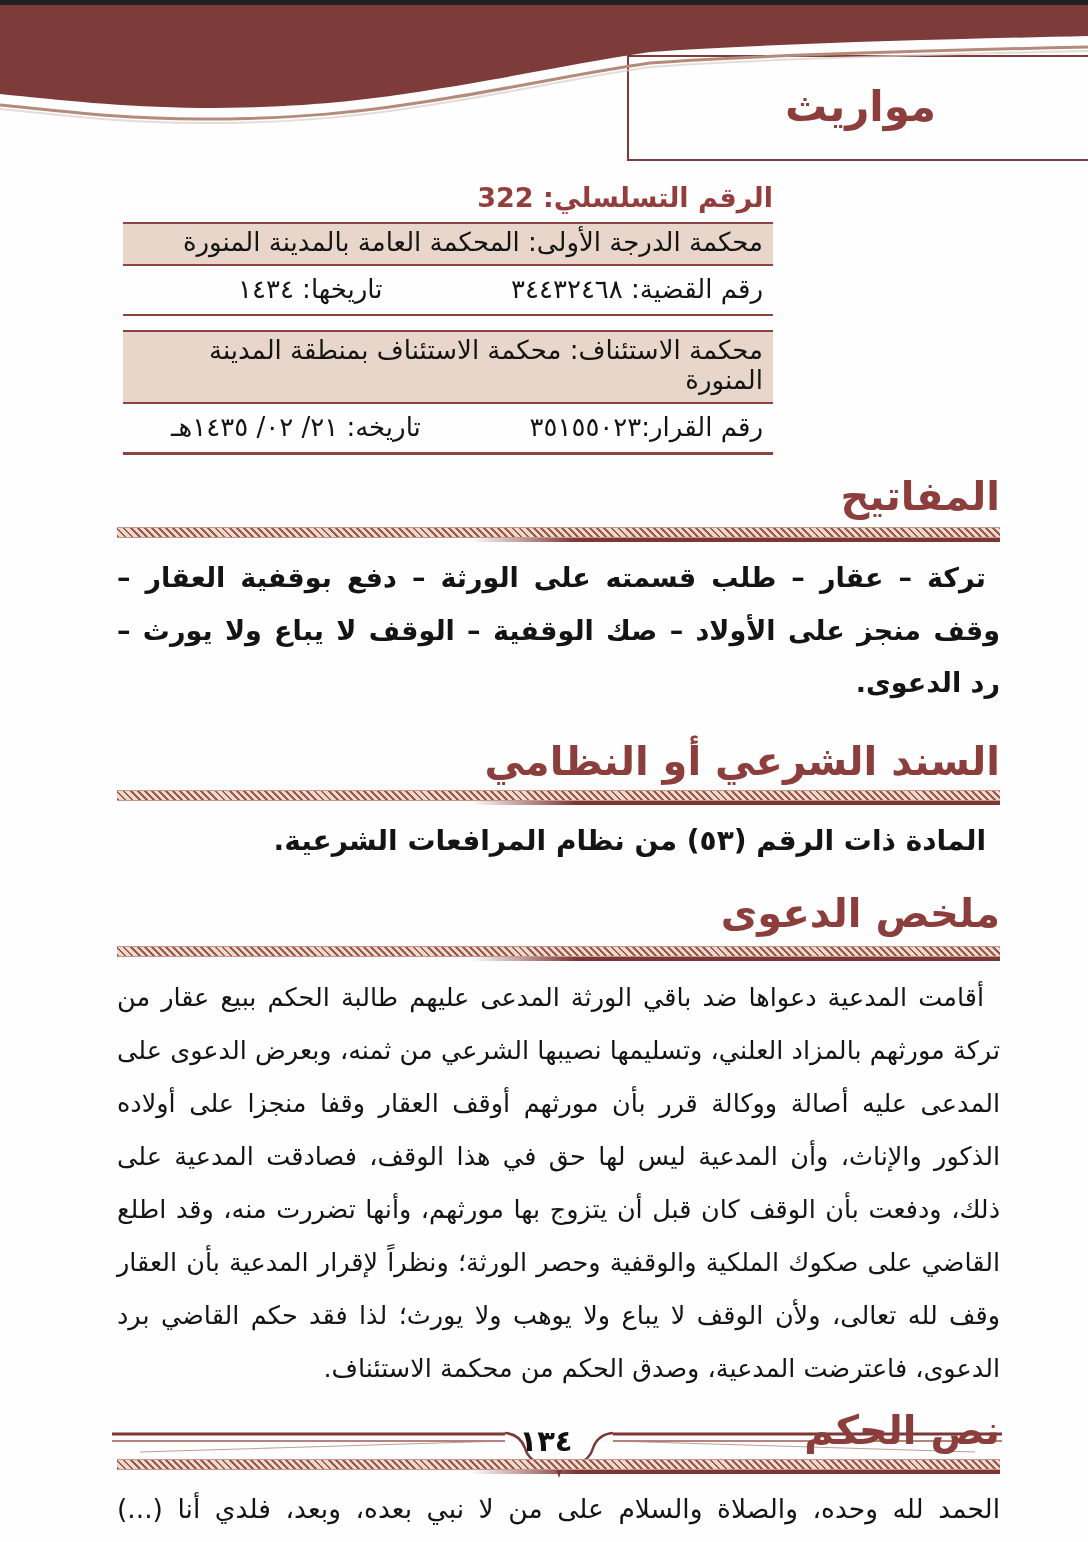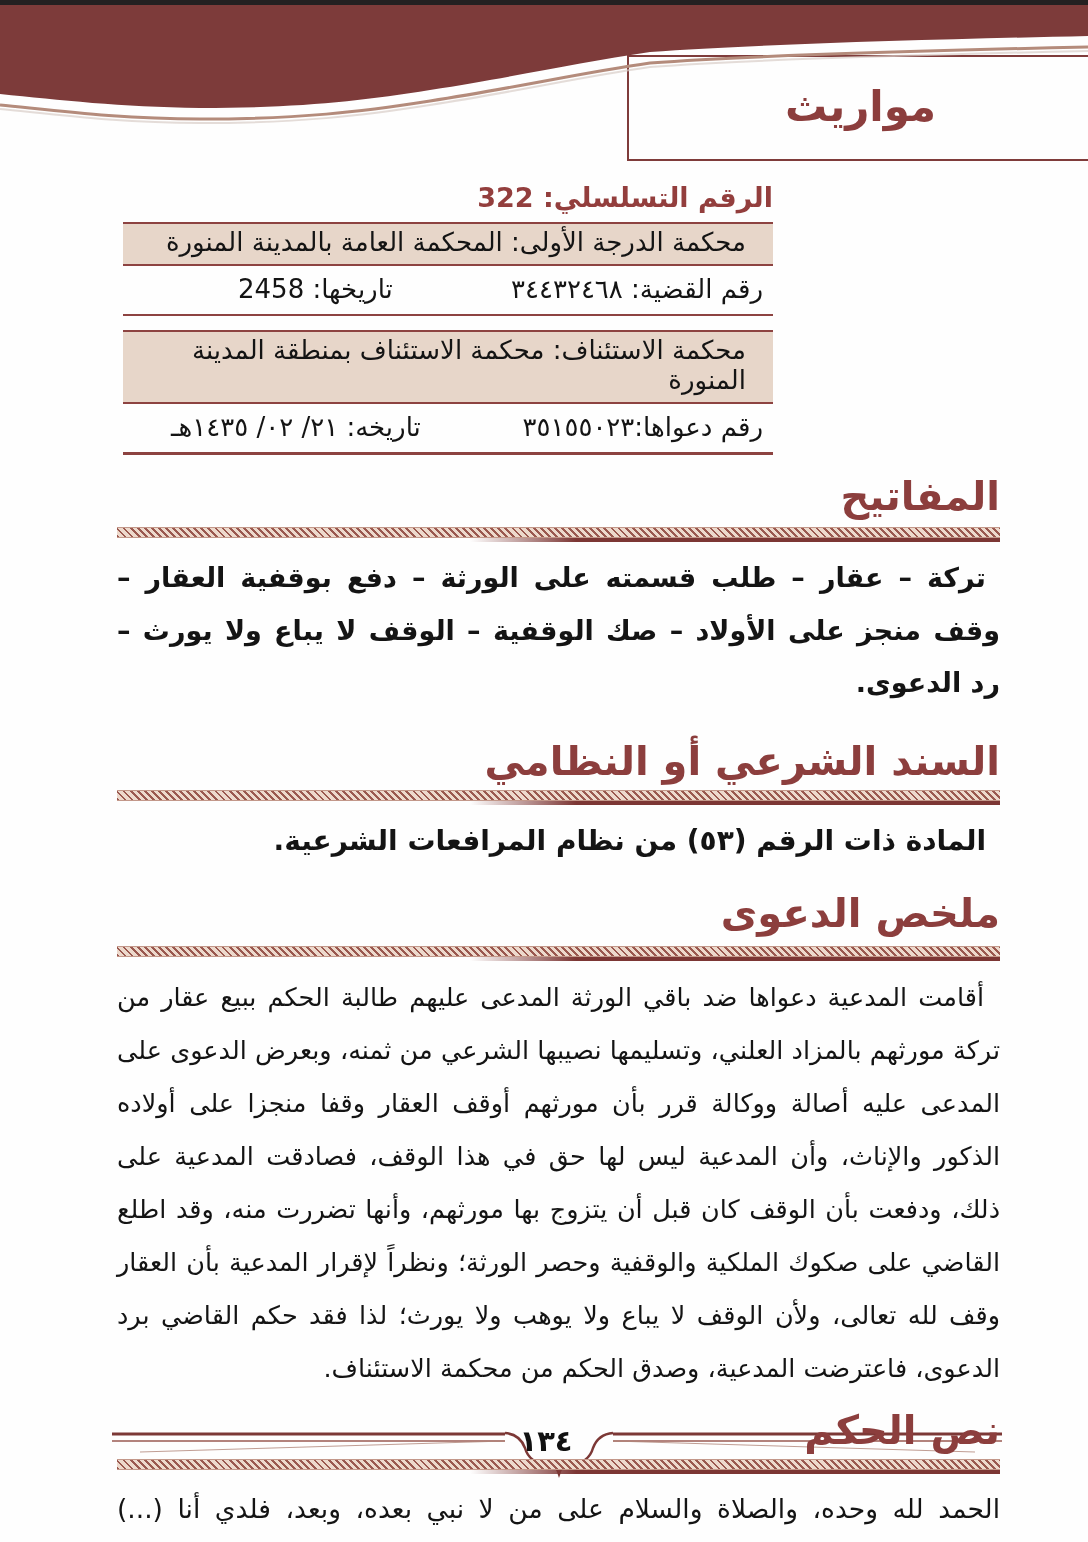--- a/index.html
+++ b/index.html
@@ -20,21 +20,21 @@
     position:relative;z-index:7;font-size:42px;font-weight:bold;color:#8c3e3d;
     padding-bottom:4px;letter-spacing:1px;
   }
   
   .content{position:absolute;top:182px;left:117px;width:883px;z-index:4;}
   
   .idblock{width:650px;margin-left:6px;margin-right:auto;}
   .serial{font-weight:bold;color:#933e3d;font-size:27px;margin:0 0 9px;text-align:right;}
   .row-court{
     background:#e7d6c9;border-top:2px solid #8d4341;border-bottom:2px solid #8d4341;
-    font-size:26px;padding:3px 27px 7px;text-align:right;
+    font-size:26px;padding:3px 10px 7px;text-align:right;
   }
   .row-court.second{margin-top:14px;text-align:right;}
   .row-meta{
     display:flex;justify-content:space-between;align-items:baseline;
     font-size:26px;padding:8px 10px 10px;border-bottom:2px solid #8d4341;
   }
   .row-meta.first{padding-left:115px;}
   .row-meta.second{padding-left:48px;border-bottom-width:3px;}
   
   .sec-h{font-size:40px;font-weight:bold;color:#8c3e3d;line-height:1.25;margin:0;text-align:right;}
@@ -87,27 +87,27 @@
   <div class="content">
 
     <div class="idblock">
       <div class="serial">الرقم التسلسلي: 322</div>
 
       <div class="row-court">
         <span>محكمة الدرجة الأولى: المحكمة العامة بالمدينة المنورة</span>
       </div>
       <div class="row-meta first">
         <span>رقم القضية: ٣٤٤٣٢٤٦٨</span>
-        <span>تاريخها: 2458</span>
+        <span>تاريخها: ١٤٣٤</span>
       </div>
       <div class="row-court second">
         <span>محكمة الاستئناف: محكمة الاستئناف بمنطقة المدينة المنورة</span>
       </div>
       <div class="row-meta second">
-        <span>رقم دعواها:٣٥١٥٥٠٢٣</span>
+        <span>رقم القرار:٣٥١٥٥٠٢٣</span>
         <span>تاريخه: ٢١/ ٠٢/ ١٤٣٥هـ</span>
       </div>
     </div>
 
     <h2 class="sec-h h-keys">المفاتيح</h2>
     <div class="divider d-keys">
       <div class="pat"></div>
       <div class="bar"></div>
     </div>
     <p class="keywords">تركة – عقار – طلب قسمته على الورثة – دفع بوقفية العقار – وقف منجز على الأولاد – صك الوقفية – الوقف لا يباع ولا يورث – رد الدعوى.</p>

